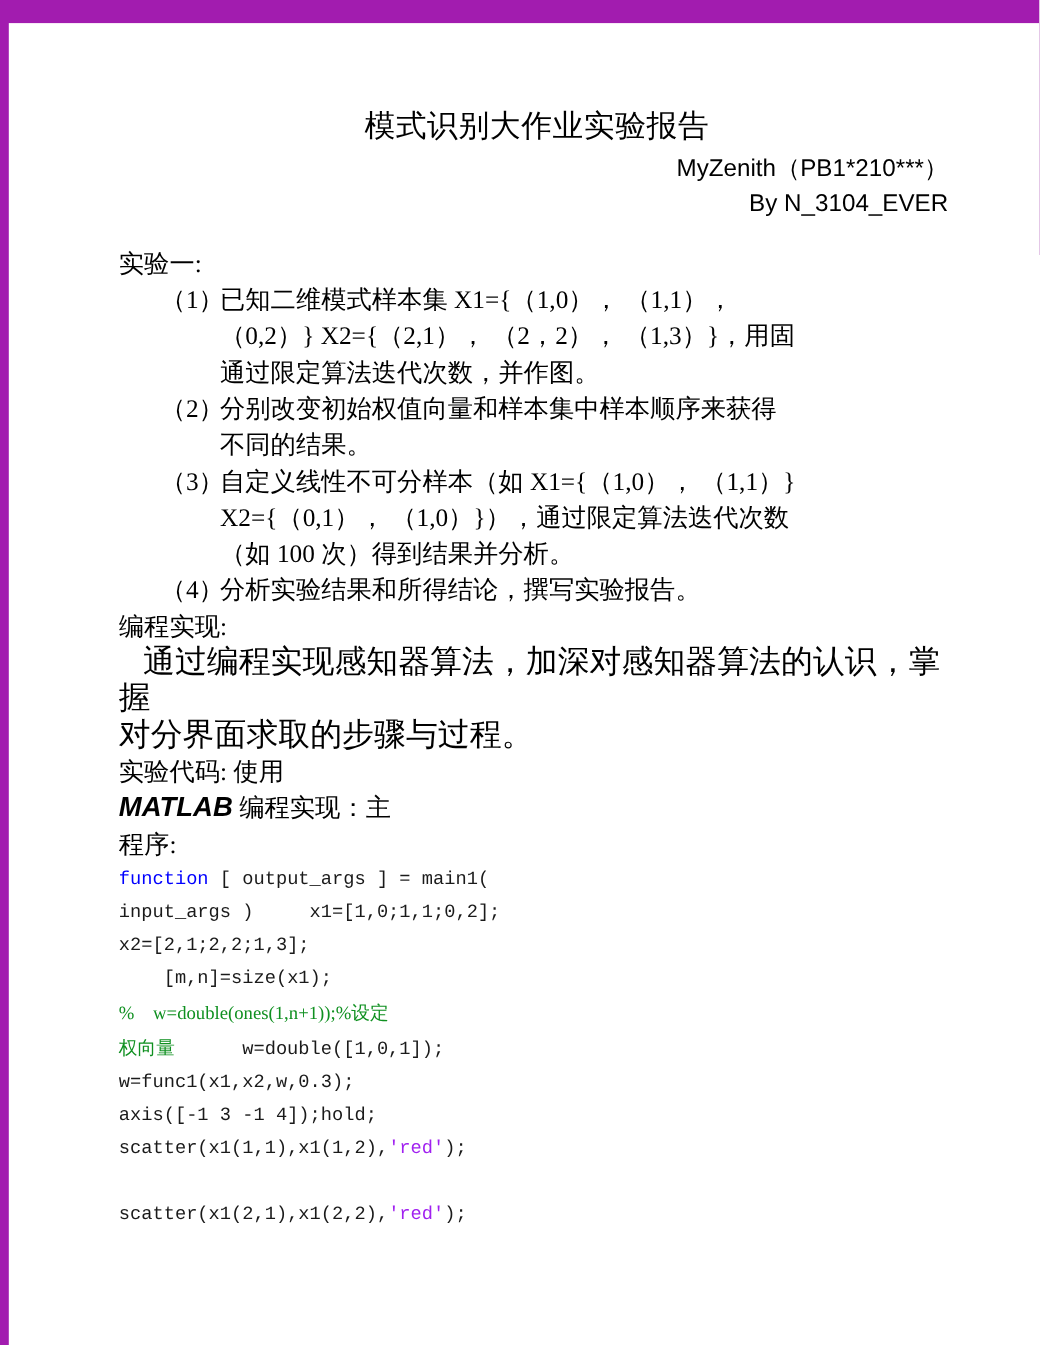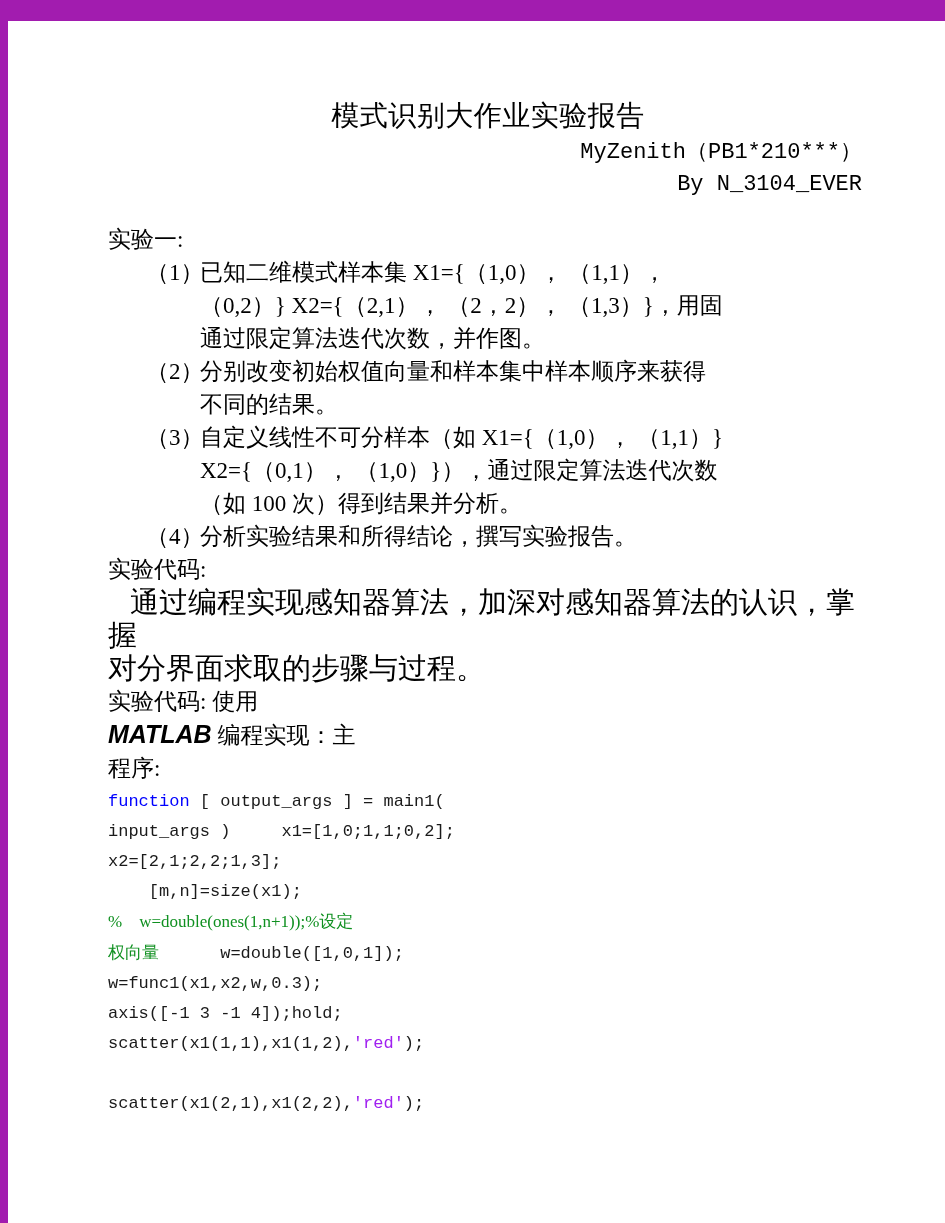--- a/index.html
+++ b/index.html
@@ -41,21 +41,21 @@
   .doc-title {
     font-family: "Liberation Serif", serif;
     font-size: 28px;
     line-height: 42px;
     color: #000000;
     text-align: center;
     white-space: nowrap;
     letter-spacing: 0.5px;
   }
   .byline {
-    font-family: Liberation Mono, monospace;
+    font-family: Liberation Sans, sans-serif;
     font-size: 22px;
     line-height: 32px;
     color: #000000;
     text-align: right;
     white-space: nowrap;
     padding-right: 6px;
     letter-spacing: 0px;
   }
   .byline-2 {
     padding-right: 6px;
@@ -178,21 +178,21 @@
 
         <li class="numbered-item">
           <span class="item-marker">（4）</span>
           <span class="item-text">
             <span class="ln">分析实验结果和所得结论，撰写实验报告。</span>
           </span>
         </li>
 
       </ul>
 
-      <div class="section-head">实验代码:</div>
+      <div class="section-head">编程实现:</div>
 
       <div class="para para-indent">通过编程实现感知器算法，加深对感知器算法的认识，掌握</div>
 
       <div class="para">对分界面求取的步骤与过程。</div>
 
       <div class="section-head">实验代码: 使用</div>
 
       <div class="section-head">
         <span class="lat-b">MATLAB</span><span> 编程实现：主</span>
       </div>

